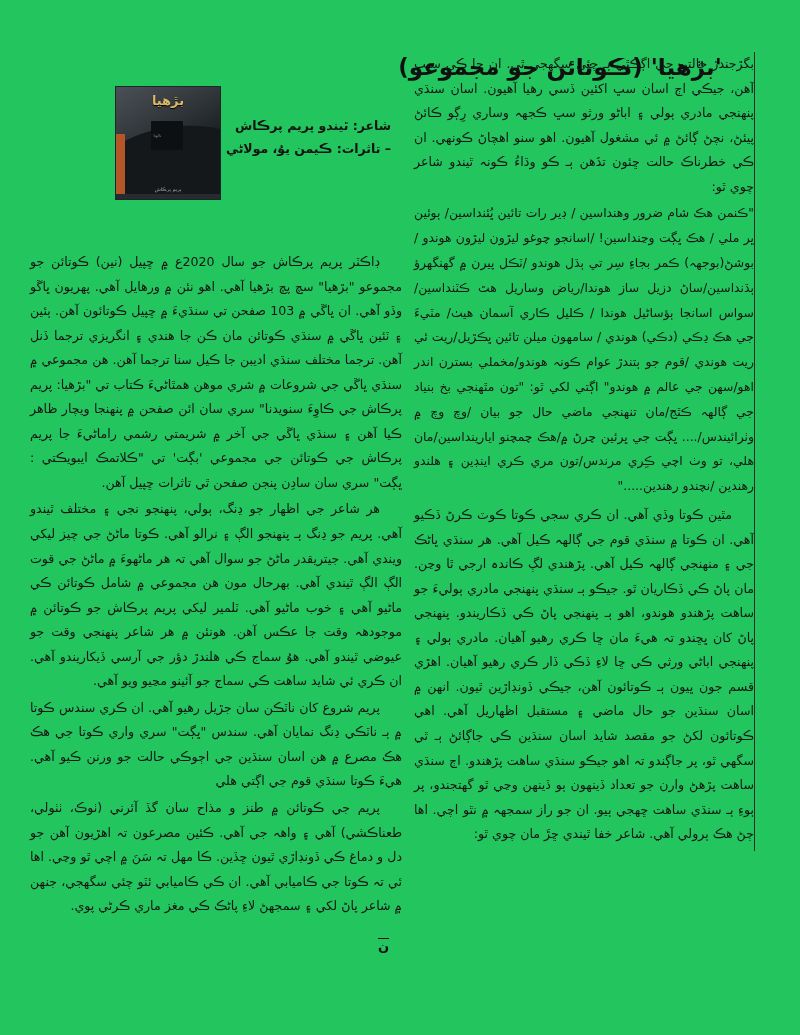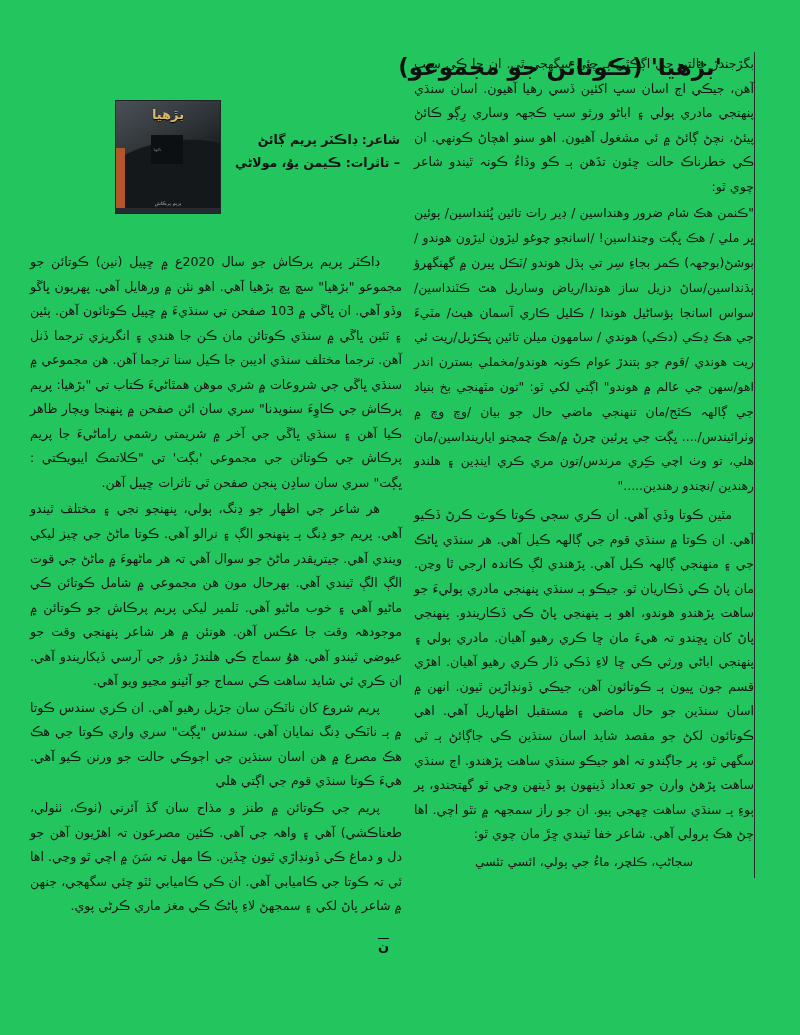--- a/index.html
+++ b/index.html
@@ -34,27 +34,27 @@
     color: #101010;
     line-height: 1.35;
     letter-spacing: 0.5px;
     direction: rtl;
     white-space: nowrap;
   }
 
   
   .cover-block {
     position: absolute;
-    top: 100px;
+    top: 86px;
     right: 295px;
     width: 390px;
     display: flex;
     flex-direction: row-reverse;
     align-items: flex-start;
-    gap: 14px;
+    gap: 5px;
     margin-left: 14px;
   }
   .cover-thumb {
     width: 104px;
     height: 112px;
     flex: 0 0 auto;
     position: relative;
     background: linear-gradient(150deg, #4a5156 0%, #2f3438 38%, #1b1f22 62%, #3a4044 100%);
     border: 1px solid #20252a;
     overflow: hidden;
@@ -206,36 +206,35 @@
     <div class="cover-thumb">
       <div class="cv-sweep"></div>
       <div class="cv-stripe"></div>
       <div class="cv-title">بڙهيا</div>
       <div class="cv-panel"></div>
       <div class="cv-sub">ڪوتا</div>
       <div class="cv-foot">پريم پرڪاش</div>
       <div class="cv-band"></div>
     </div>
     <div class="credits">
-      <div class="credit-line">شاعر: ڊاڪٽر پريم ڳائڻ</div>
+      <div class="credit-line">شاعر: ٿيندو پريم پرڪاش</div>
       <div class="credit-line">– تاثرات: ڪيمن يوُ، مولاڻي</div>
     </div>
   </div>
 
   <div class="col col-right">
     <p class="indent">ڊاڪٽر پريم پرڪاش جو سال 2020ع ۾ ڇپيل (نين) ڪوتائن جو مجموعو "بڙهيا" سچ پچ بڙهيا آهي. اهو نئن ۾ ورهايل آهي. پهريون ڀاڱو وڏو آهي. ان ڀاڱي ۾ 103 صفحن تي سنڌيءَ ۾ ڇپيل ڪوتائون آهن. ٻئين ۽ ٽئين ڀاڱي ۾ سنڌي ڪوتائن مان ڪن جا هندي ۽ انگريزي ترجما ڏنل آهن. ترجما مختلف سنڌي اديبن جا ڪيل سنا ترجما آهن. هن مجموعي ۾ سنڌي ڀاڱي جي شروعات ۾ شري موهن همٿاڻيءَ ڪتاب تي "بڙهيا: پريم پرڪاش جي ڪاوِءَ سنويدنا" سري سان ائن صفحن ۾ پنهنجا ويچار ظاهر ڪيا آهن ۽ سنڌي ڀاڱي جي آخر ۾ شريمتي رشمي راماڻيءَ جا پريم پرڪاش جي ڪوتائن جي مجموعي 'بڳت' تي "ڪلاتمڪ ايبويڪتي : ڀڳت" سري سان سادِن پنجن صفحن ٿي تاثرات ڇپيل آهن.</p>
     <p class="indent">هر شاعر جي اظهار جو ڍنگ، ٻولي، پنهنجو نجي ۽ مختلف ٿيندو آهي. پريم جو ڍنگ ٻـ پنهنجو الڳ ۽ نرالو آهي. ڪوتا ماڻڻ جي چيز ليکي ويندي آهي. جيتريقدر ماڻڻ جو سوال آهي تہ هر ماڻهوءَ ۾ ماڻڻ جي قوت الڳ الڳ ٿيندي آهي. بهرحال مون هن مجموعي ۾ شامل ڪوتائن ڪي ماڻيو آهي ۽ خوب ماڻيو آهي. ٽلمير ليکي پريم پرڪاش جو ڪوتائن ۾ موجودهہ وقت جا عڪس آهن. هونئن ۾ هر شاعر پنهنجي وقت جو عيوضي ٿيندو آهي. هوُ سماج ڪي هلندڙ دؤر جي آرسي ڏيکاريندو آهي. ان ڪري ئي شايد ساهت ڪي سماج جو آئينو مڃيو ويو آهي.</p>
     <p class="indent">پريم شروع کان ناٽڪن سان جڙيل رهيو آهي. ان ڪري سندس ڪوتا ۾ ٻـ ناٽڪي ڍنگ نمايان آهي. سندس "ڀڳت" سري واري ڪوتا جي هڪ هڪ مصرع ۾ هن اسان سنڌين جي اڄوڪي حالت جو ورنن ڪيو آهي. هيءَ ڪوتا سنڌي قوم جي اڳتي هلي</p>
     <p class="indent">پريم جي ڪوتائن ۾ طنز و مذاح سان گڏ آئرني (ٺوڪ، ٺٺولي، طعناڪشي) آهي ۽ واهہ جي آهي. ڪئين مصرعون تہ اهڙيون آهن جو دل و دماغ ڪي ڏونڊاڙي ٿيون ڇڏين. ڪا مهل تہ سَنَ ۾ اچي ٿو وڃي. اها ئي تہ ڪوتا جي ڪاميابي آهي. ان ڪي ڪاميابي ئٽو چئي سگهجي، جنهن ۾ شاعر پاڻ لکي ۽ سمجهڻ لاءِ پاڻڪ ڪي مغز ماري ڪرڻي پوي.</p>
   </div>
 
   <div class="col col-left">
     <p>بگڙجندڙ حالتن جي اڳڪٿي ٻـ چئي سگهجي ٿي. ان جا ڪي سبب آهن، جيڪي اڄ اسان سڀ اکئين ڏسي رهيا آهيون. اسان سنڌي پنهنجي مادري ٻولي ۽ اباڻو ورثو سڀ ڪجهہ وساري رِڳو ڪائڻ پيئڻ، نچڻ ڳائڻ ۾ ئي مشغول آهيون. اهو سنو اهچاڻ ڪونهي. ان ڪي خطرناڪ حالت ڇئون تذَهن ٻـ ڪو وڌاءُ ڪونہ ٿيندو شاعر چوي ٿو:</p>
     <div class="verse">"ڪنمن هڪ شام ضرور وهنداسين / ڊير رات تائين ڀُئنداسين/ ٻوئين ڀر ملي / هڪ ڀڳت وڃنداسين! /اسانجو چوغو ليڙون ليڙون هوندو /بوشڻ(بوجهہ) ڪمر بجاءِ سِر تي ٻڌل هوندو /ٽڪل پيرن ۾ گهنگهرؤ ٻڌنداسين/ساڻ دزيل ساز هوندا/رياض وساريل هٿ ڪٽنداسين/سواس اسانجا ٻؤساڻيل هوندا / ڪليل ڪاري آسمان هيٺ/ مٽيءَ جي هڪ ڍڪي (دڪي) هوندي / سامهون ميلن تائين ڀڪڙيل/ريت ئي ريت هوندي /قوم جو ٻتندڙ عوام ڪونہ هوندو/مخملي بسترن اندر اهو/سهن جي عالم ۾ هوندو" اڳتي لکي ٿو: "تون مٿهنجي بخ بنياد جي ڳالهہ ڪٿج/مان تنهنجي ماضي حال جو بيان /وچ وچ ۾ وٺرائيندس/.... ڀڳت جي ڀرئين چرڻ ۾/هڪ چمچنو ايارينداسين/مان هلي، تو وٺ اچي ڪِري مرندس/تون مري ڪري اينڊين ۽ هلندو رهندين /نچندو رهندين....."</div>
     <p class="indent">مٿين ڪوتا وڏي آهي. ان ڪري سجي ڪوتا ڪوٽ ڪرڻ ڏڪيو آهي. ان ڪوتا ۾ سنڌي قوم جي ڳالهہ ڪيل آهي. هر سنڌي ڀاڻڪ جي ۽ منهنجي ڳالهہ ڪيل آهي. پڙهندي لڳ ڪاندہ ارجي ٿا وڃن. مان پاڻ ڪي ڏڪاريان ٿو. جيڪو ٻـ سنڌي پنهنجي مادري ٻوليءَ جو ساهت پڙهندو هوندو، اهو ٻـ پنهنجي پاڻ ڪي ڏڪاريندو. پنهنجي پاڻ کان ڀڇندو تہ هيءَ مان ڇا ڪري رهيو آهيان. مادري ٻولي ۽ پنهنجي اباڻي ورثي ڪي ڇا لاءِ ڏڪي ڏار ڪري رهيو آهيان. اهڙي قسم جون ڀيون ٻـ ڪوتائون آهن، جيڪي ڏونڊاڙين ٿيون. انهن ۾ اسان سنڌين جو حال ماضي ۽ مستقبل اظهاريل آهي. اهي ڪوتائون لکڻ جو مقصد شايد اسان سنڌين ڪي جاڳائڻ ٻـ ٿي سگهي ٿو، پر جاڳندو تہ اهو جيڪو سنڌي ساهت پڙهندو. اڄ سنڌي ساهت پڙهڻ وارن جو تعداد ڏينهون ٻو ڏينهن وڃي ٿو گهتجندو، پر ٻوءِ ٻـ سنڌي ساهت ڇهجي ٻيو. ان جو راز سمجهہ ۾ نٿو اچي. اها ڄڻ هڪ ٻرولي آهي. شاعر خفا ٿيندي ڇڙَ مان چوي ٿو:</p>
     <div class="verse verse-center">
-      <div>سجاڻپ، ڪلچر، ماءُ جي ٻولي، ائسي تئسي</div>
     </div>
   </div>
 
   <div class="page-mark">ن</div>
 
 </div>
 
 </body></html>

